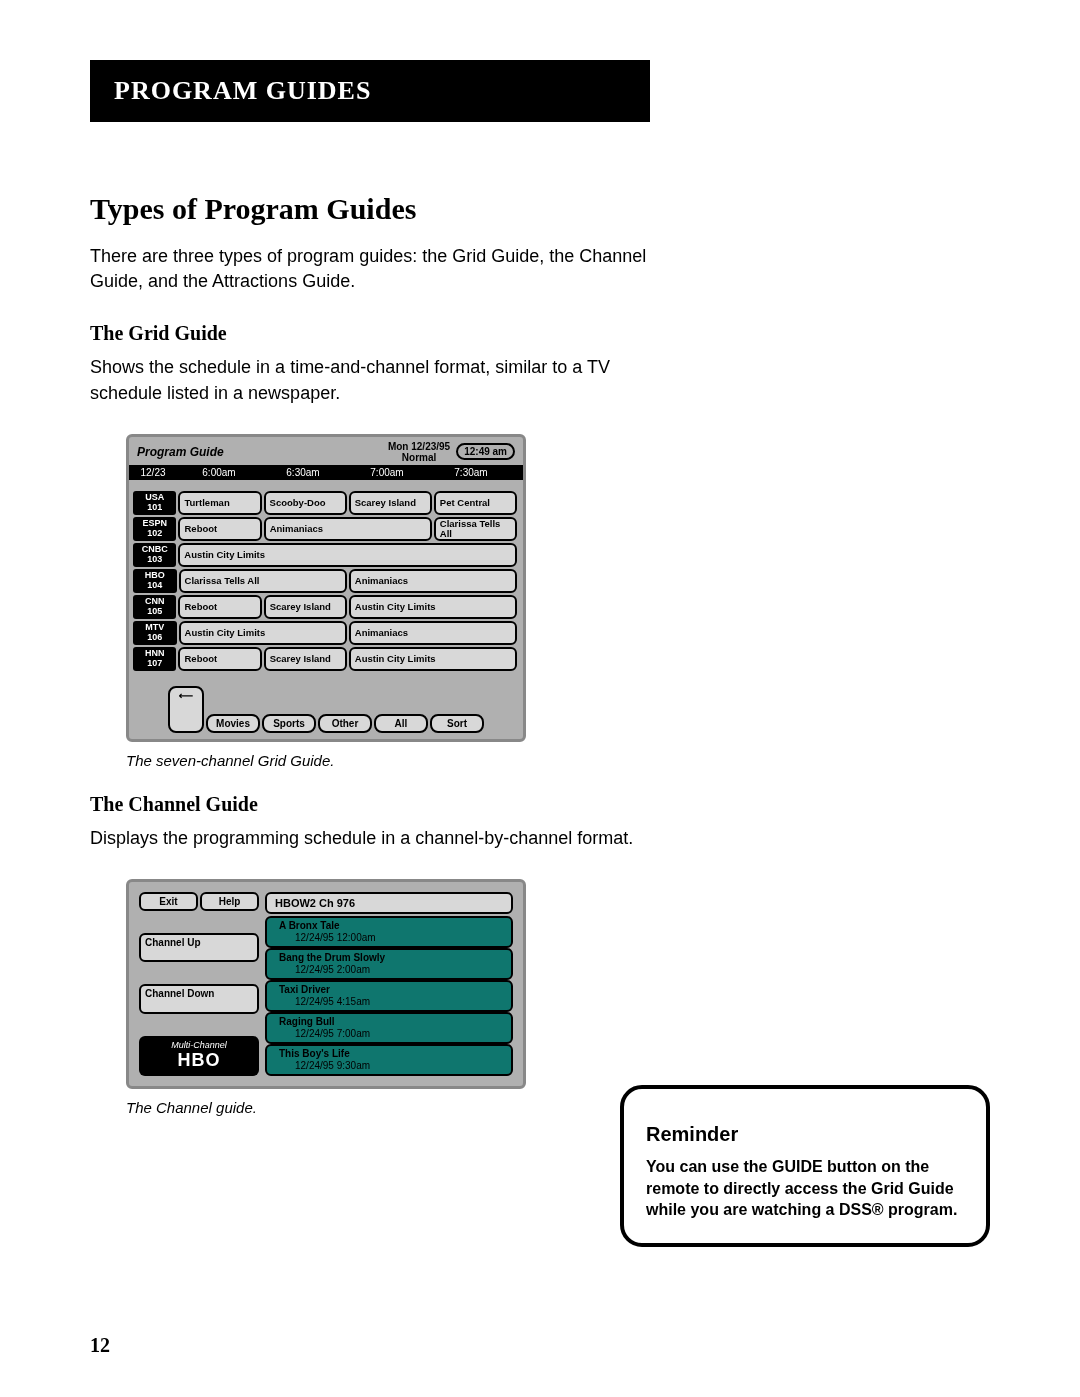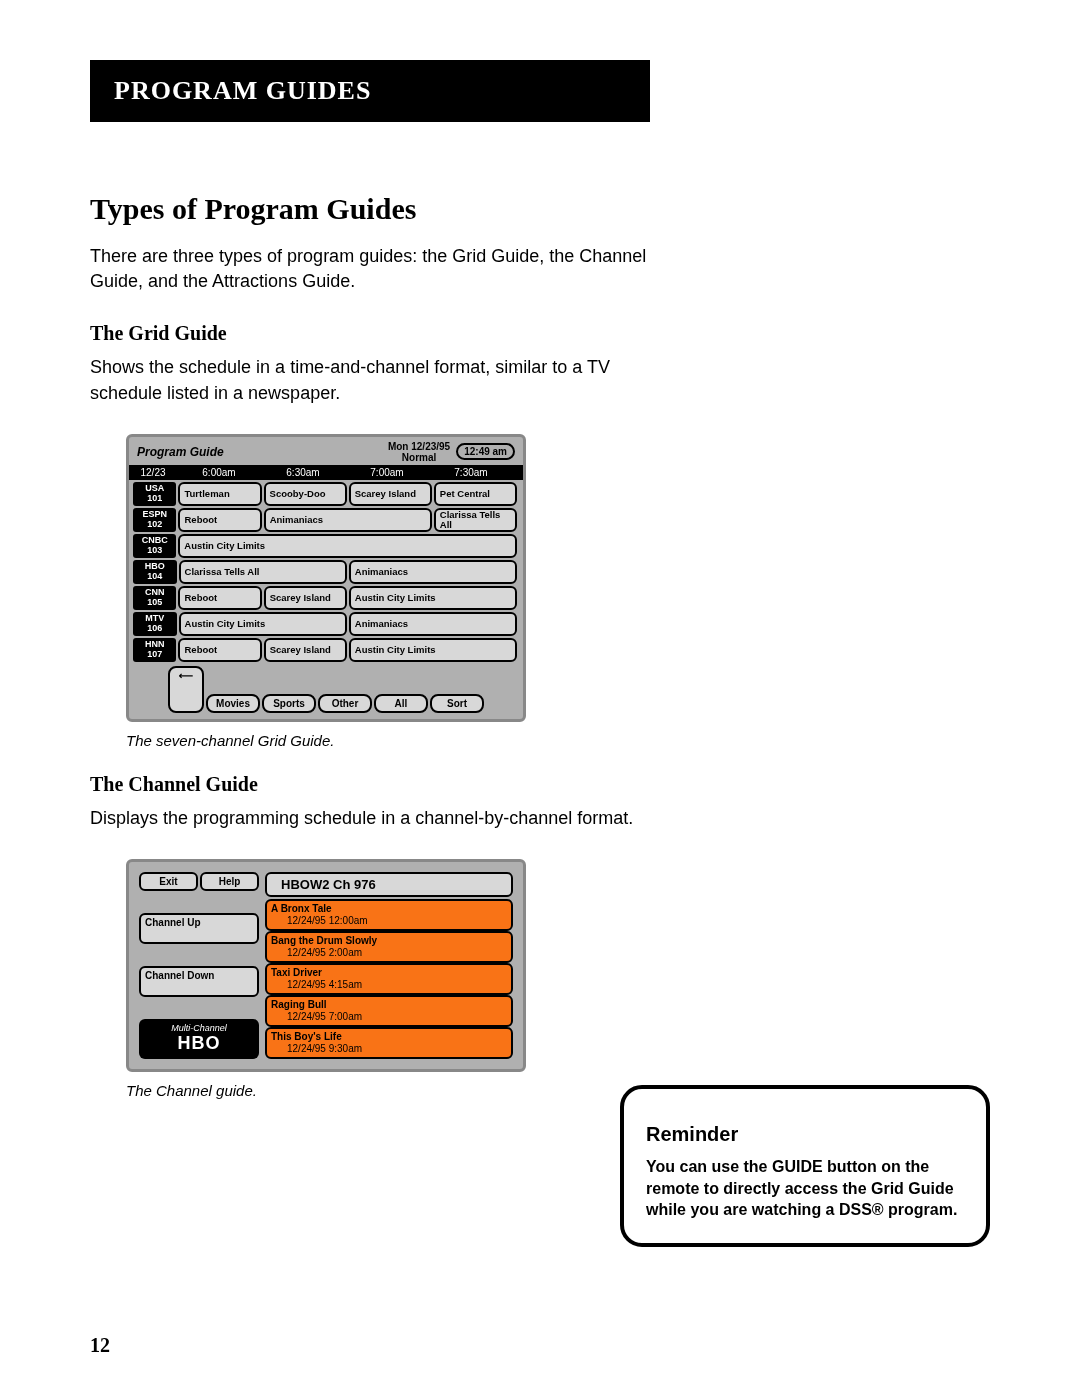--- a/index.html
+++ b/index.html
@@ -102,21 +102,21 @@
   .gg-header-row {
     display: flex;
     background: #000;
     color: #fff;
     font-weight: normal;
     font-size: 10px;
     padding: 2px 0;
   }
   .gg-hcell-ch { width: 48px; text-align: center; }
   .gg-hcell { width: 84px; text-align: center; }
-  .gg-rows { padding: 0 4px; }
+  .gg-rows { padding: 9px 4px; }
   .gg-row { display: flex; margin: 2px 0; height: 24px; }
   .gg-ch {
     width: 44px;
     background: #000;
     color: #fff;
     font-weight: bold;
     font-size: 9px;
     line-height: 1.05;
     text-align: center;
     border-radius: 3px;
@@ -208,31 +208,31 @@
     flex: 1;
     display: flex;
     flex-direction: column;
     gap: 2px;
   }
   .cg-head {
     background: #d8d8d8;
     border: 2px solid #000;
     border-radius: 6px;
     font-weight: bold;
-    font-size: 13px;
-    padding: 3px 14px;
+    font-size: 11px;
+    padding: 3px 8px;
   }
   .cg-item {
-    background: #f97316;
+    background: #0f766e;
     border: 2px solid #000;
     border-radius: 6px;
     font-weight: bold;
     font-size: 10px;
     line-height: 1.2;
-    padding: 2px 4px;
+    padding: 2px 12px;
   }
   .cg-item .sub { font-weight: normal; margin-left: 16px; }
 
   
   .reminder-box {
     position: absolute;
     right: 90px;
     bottom: 150px;
     width: 370px;
     border: 4px solid #000;

